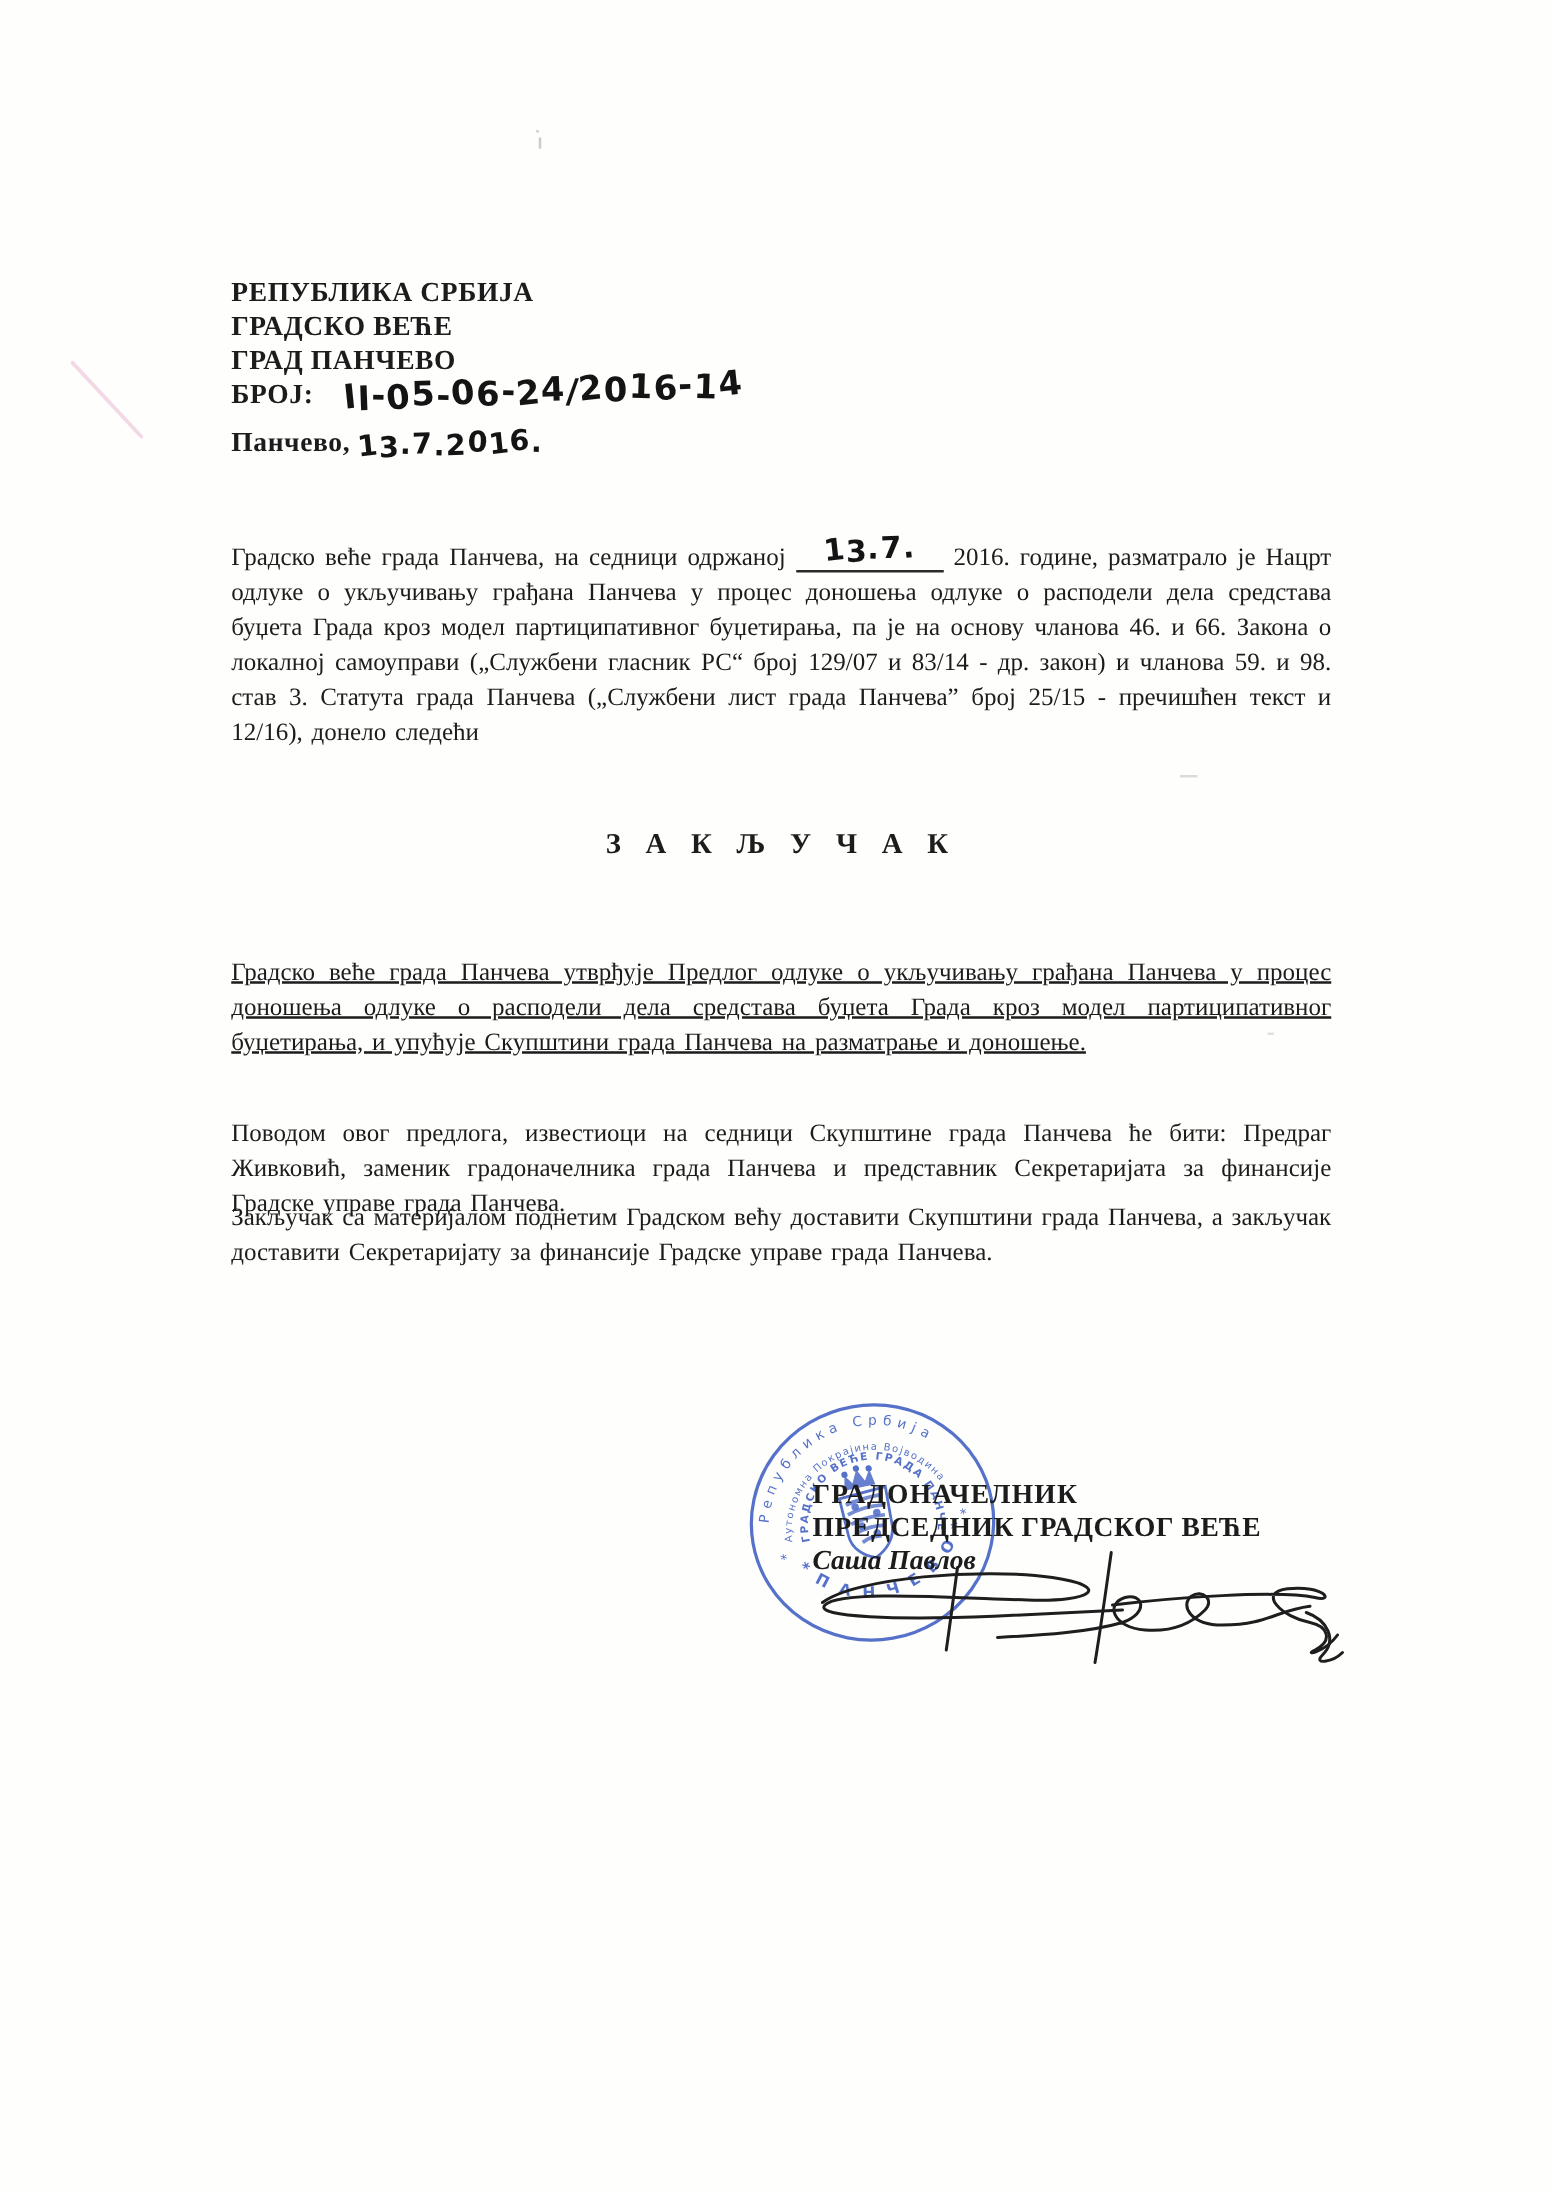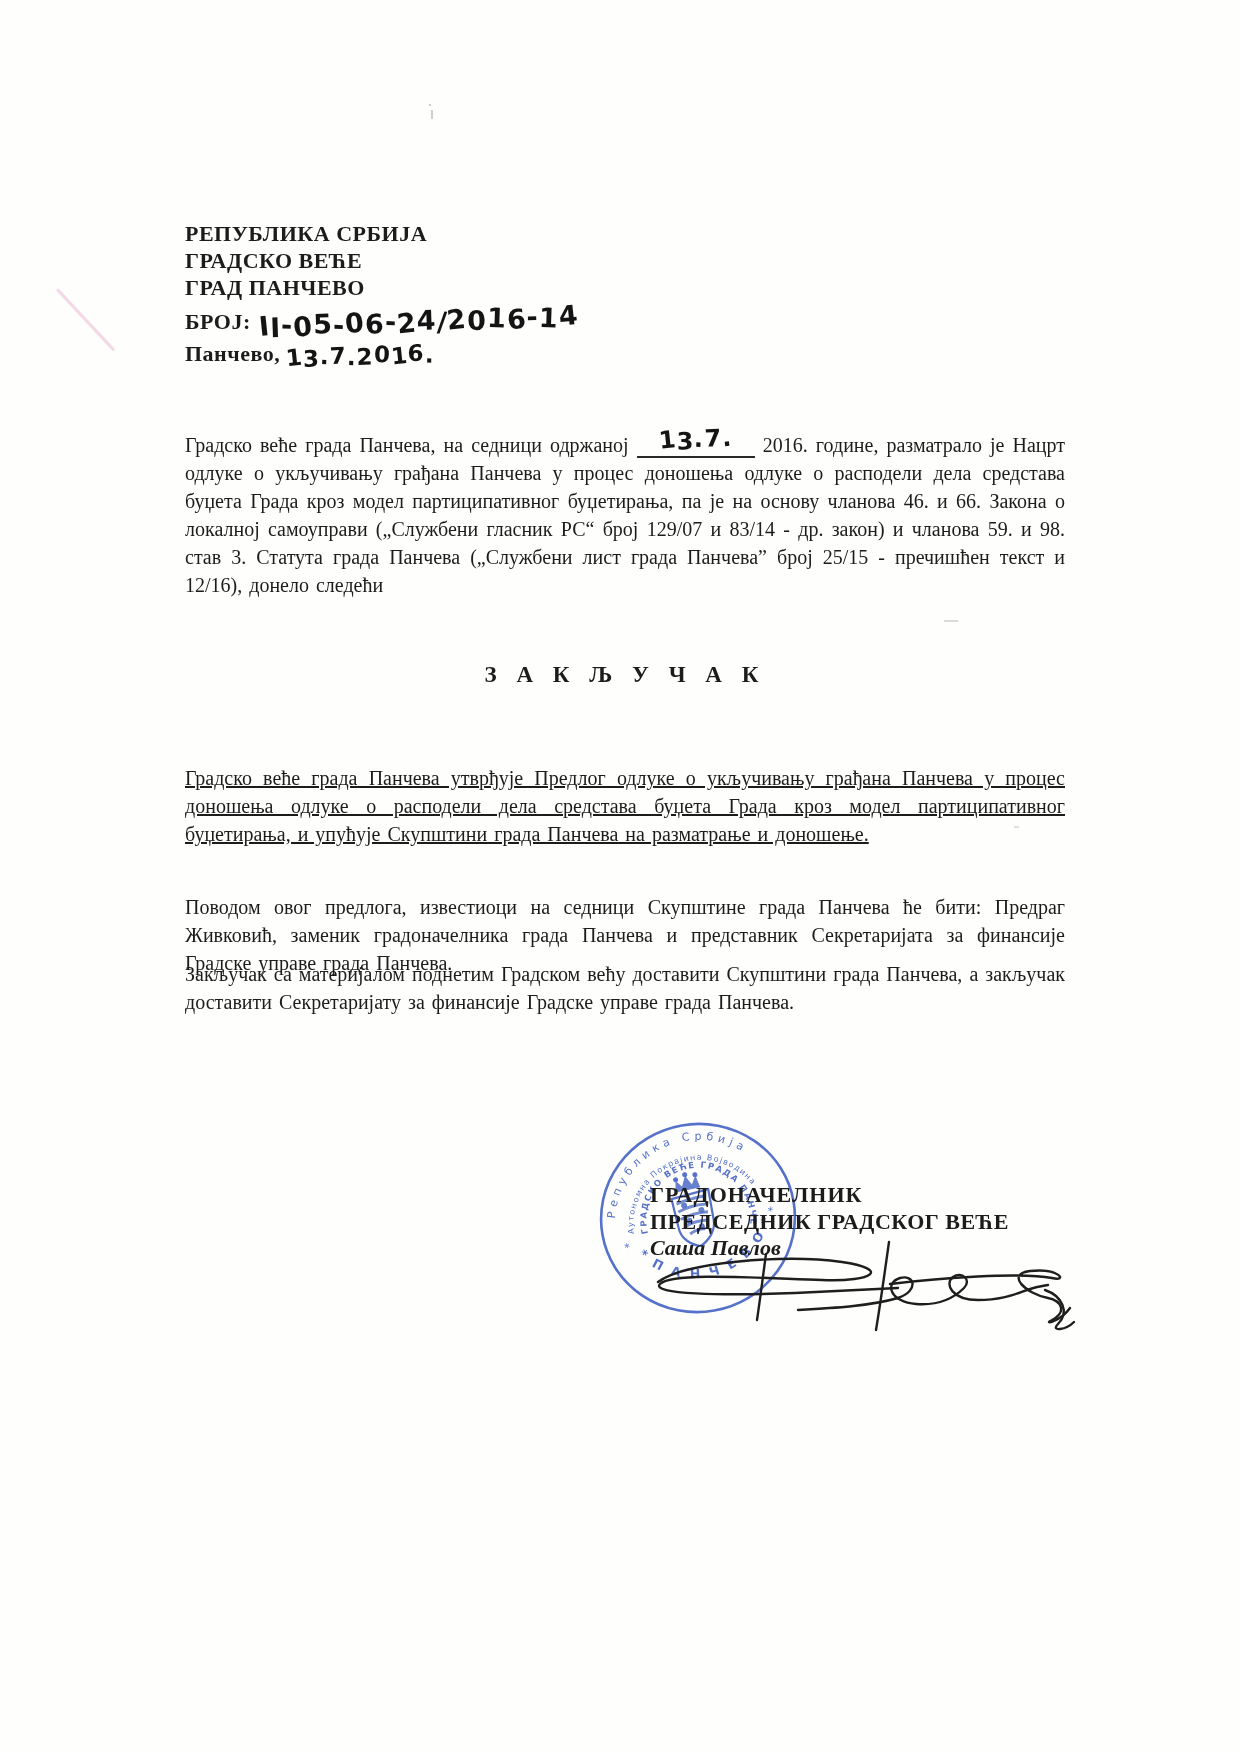--- a/index.html
+++ b/index.html
@@ -11,21 +11,21 @@
     color:#1c1c1c;
     overflow:hidden;
     margin:0 auto;
   }
   
   .header-block{
     position:absolute;left:185px;top:220px;
     font-weight:bold;font-size:22px;line-height:27px;
     letter-spacing:0.5px;
   }
-  .num-line{display:flex;align-items:flex-end;gap:8px;height:34px;}
+  .num-line{display:flex;align-items:flex-start;gap:24px;height:34px;}
   .place-line{display:flex;align-items:flex-end;gap:6px;height:32px;}
   .hand{
     font-family:"DejaVu Sans", sans-serif;
     font-weight:600;color:#141414;
     transform:rotate(-2deg);
     letter-spacing:1px;
     white-space:nowrap;
   }
   .hand-num{font-size:27px;line-height:26px;}
   .hand-date{font-size:23px;line-height:22px;}

